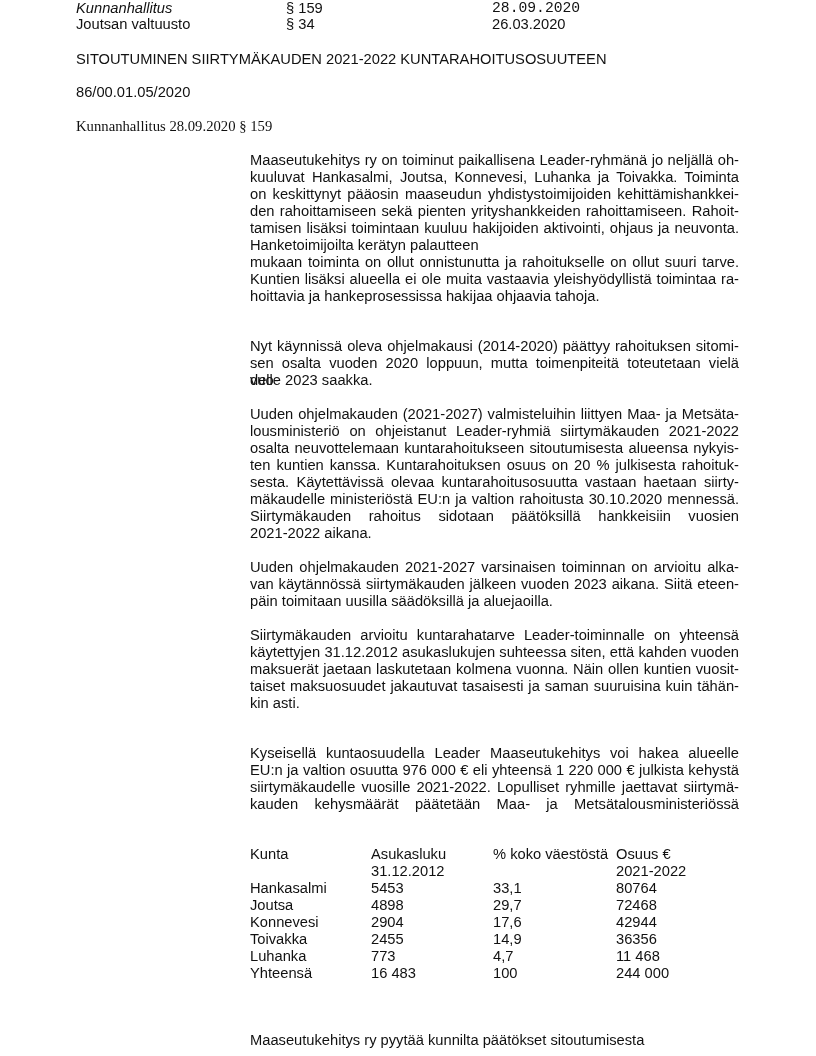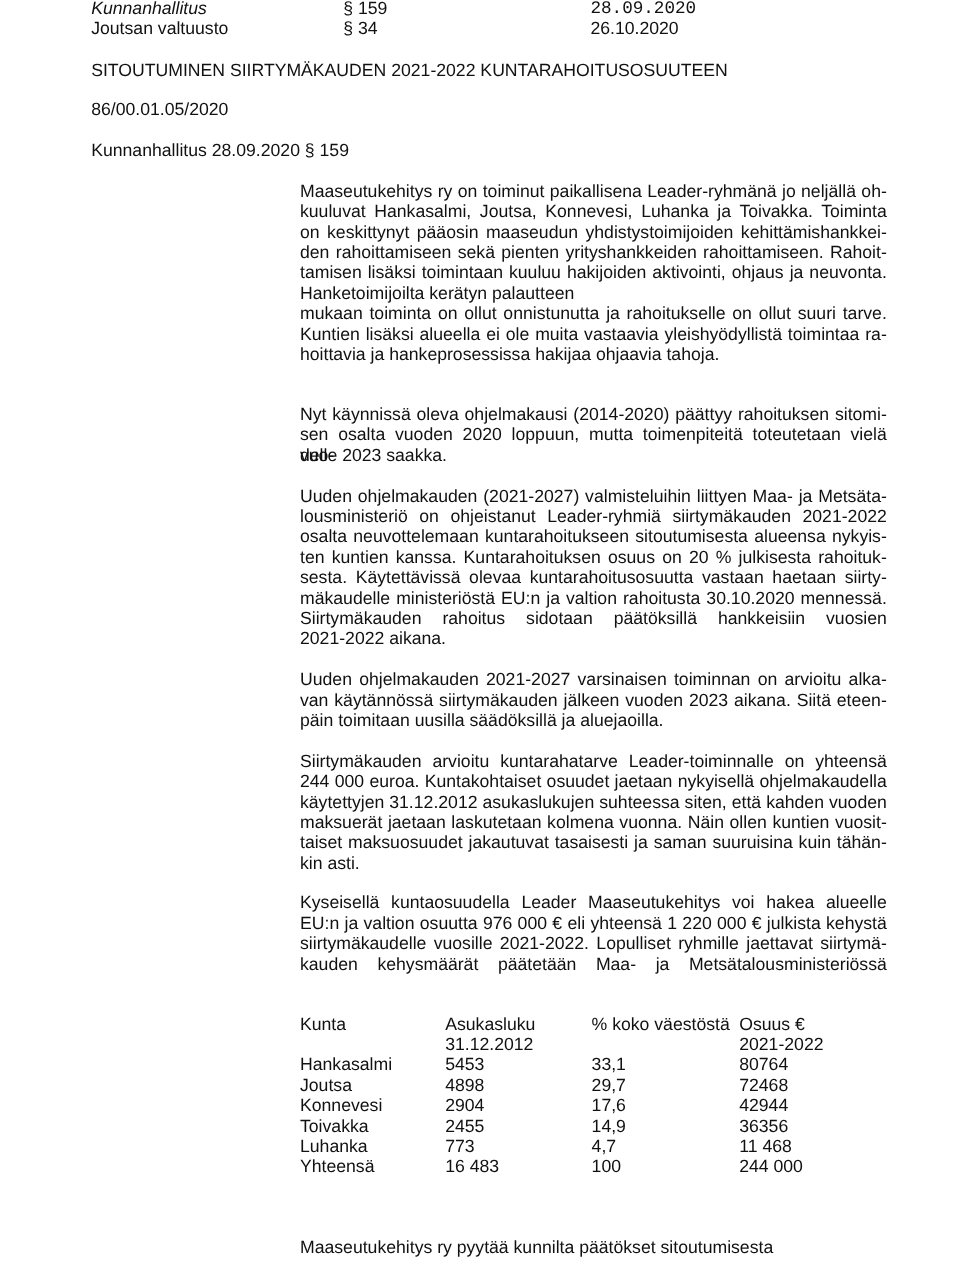--- a/index.html
+++ b/index.html
@@ -20,25 +20,25 @@
   td.c1 { width: 121px; } td.c2 { width: 122px; } td.c3 { width: 123px; } td.c4 { width: 120px; margin-left: 20px; }
 </style>
 </head>
 <body>
 
 <div class="abs" style="left:76px; top:0px;font-style:italic;">Kunnanhallitus</div>
 <div class="abs" style="left:286px; top:0px;">§ 159</div>
 <div class="abs" style="left:492px; top:0px;font-family:Liberation Mono, monospace;">28.09.2020</div>
 <div class="abs" style="left:76px; top:16px;">Joutsan valtuusto</div>
 <div class="abs" style="left:286px; top:16px;">§ 34</div>
-<div class="abs" style="left:492px; top:16px;">26.10.2020</div>
+<div class="abs" style="left:492px; top:16px;">26.03.2020</div>
 
 <div class="abs" style="left:76px; top:51px;">SITOUTUMINEN SIIRTYMÄKAUDEN 2021-2022 KUNTARAHOITUSOSUUTEEN</div>
 <div class="abs" style="left:76px; top:84px;">86/00.01.05/2020</div>
-<div class="abs" style="left:76px; top:118px;">Kunnanhallitus 28.09.2020 § 159</div>
+<div class="abs" style="left:76px; top:118px;font-family:Liberation Serif, serif;">Kunnanhallitus 28.09.2020 § 159</div>
 
 <div class="para" style="top:152px;">
     <span class="line">Maaseutukehitys ry on toiminut paikallisena Leader-ryhmänä jo neljällä oh-</span>
     <span class="line">kuuluvat Hankasalmi, Joutsa, Konnevesi, Luhanka ja Toivakka. Toiminta</span>
     <span class="line">on keskittynyt pääosin maaseudun yhdistystoimijoiden kehittämishankkei-</span>
     <span class="line">den rahoittamiseen sekä pienten yrityshankkeiden rahoittamiseen. Rahoit-</span>
     <span class="line">tamisen lisäksi toimintaan kuuluu hakijoiden aktivointi, ohjaus ja neuvonta.</span>
     <span class="line last">Hanketoimijoilta kerätyn palautteen</span>
     <span class="line">mukaan toiminta on ollut onnistunutta ja rahoitukselle on ollut suuri tarve.</span>
     <span class="line">Kuntien lisäksi alueella ei ole muita vastaavia yleishyödyllistä toimintaa ra-</span>
@@ -59,21 +59,20 @@
     <span class="line">Siirtymäkauden rahoitus sidotaan päätöksillä hankkeisiin vuosien</span>
     <span class="line last">2021-2022 aikana.</span>
   </div>
 <div class="para" style="top:559px;">
     <span class="line">Uuden ohjelmakauden 2021-2027 varsinaisen toiminnan on arvioitu alka-</span>
     <span class="line">van käytännössä siirtymäkauden jälkeen vuoden 2023 aikana. Siitä eteen-</span>
     <span class="line last">päin toimitaan uusilla säädöksillä ja aluejaoilla.</span>
   </div>
 <div class="para" style="top:627px;">
     <span class="line">Siirtymäkauden arvioitu kuntarahatarve Leader-toiminnalle on yhteensä</span>
-    <span class="line">244 000 euroa. Kuntakohtaiset osuudet jaetaan nykyisellä ohjelmakaudella</span>
     <span class="line">käytettyjen 31.12.2012 asukaslukujen suhteessa siten, että kahden vuoden</span>
     <span class="line">maksuerät jaetaan laskutetaan kolmena vuonna. Näin ollen kuntien vuosit-</span>
     <span class="line">taiset maksuosuudet jakautuvat tasaisesti ja saman suuruisina kuin tähän-</span>
     <span class="line last">kin asti.</span>
   </div>
 <div class="para" style="top:745px;">
     <span class="line">Kyseisellä kuntaosuudella Leader Maaseutukehitys voi hakea alueelle</span>
     <span class="line">EU:n ja valtion osuutta 976 000 € eli yhteensä 1 220 000 € julkista kehystä</span>
     <span class="line">siirtymäkaudelle vuosille 2021-2022. Lopulliset ryhmille jaettavat siirtymä-</span>
     <span class="line">kauden kehysmäärät päätetään Maa- ja Metsätalousministeriössä</span>

